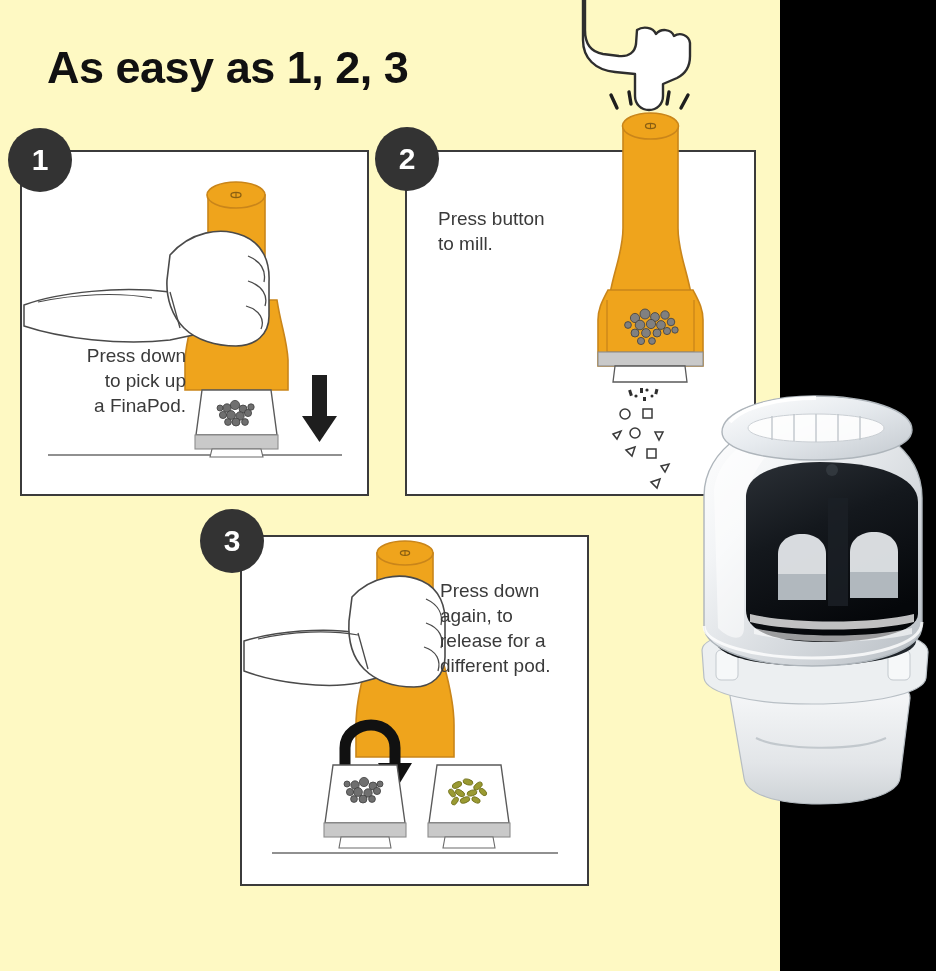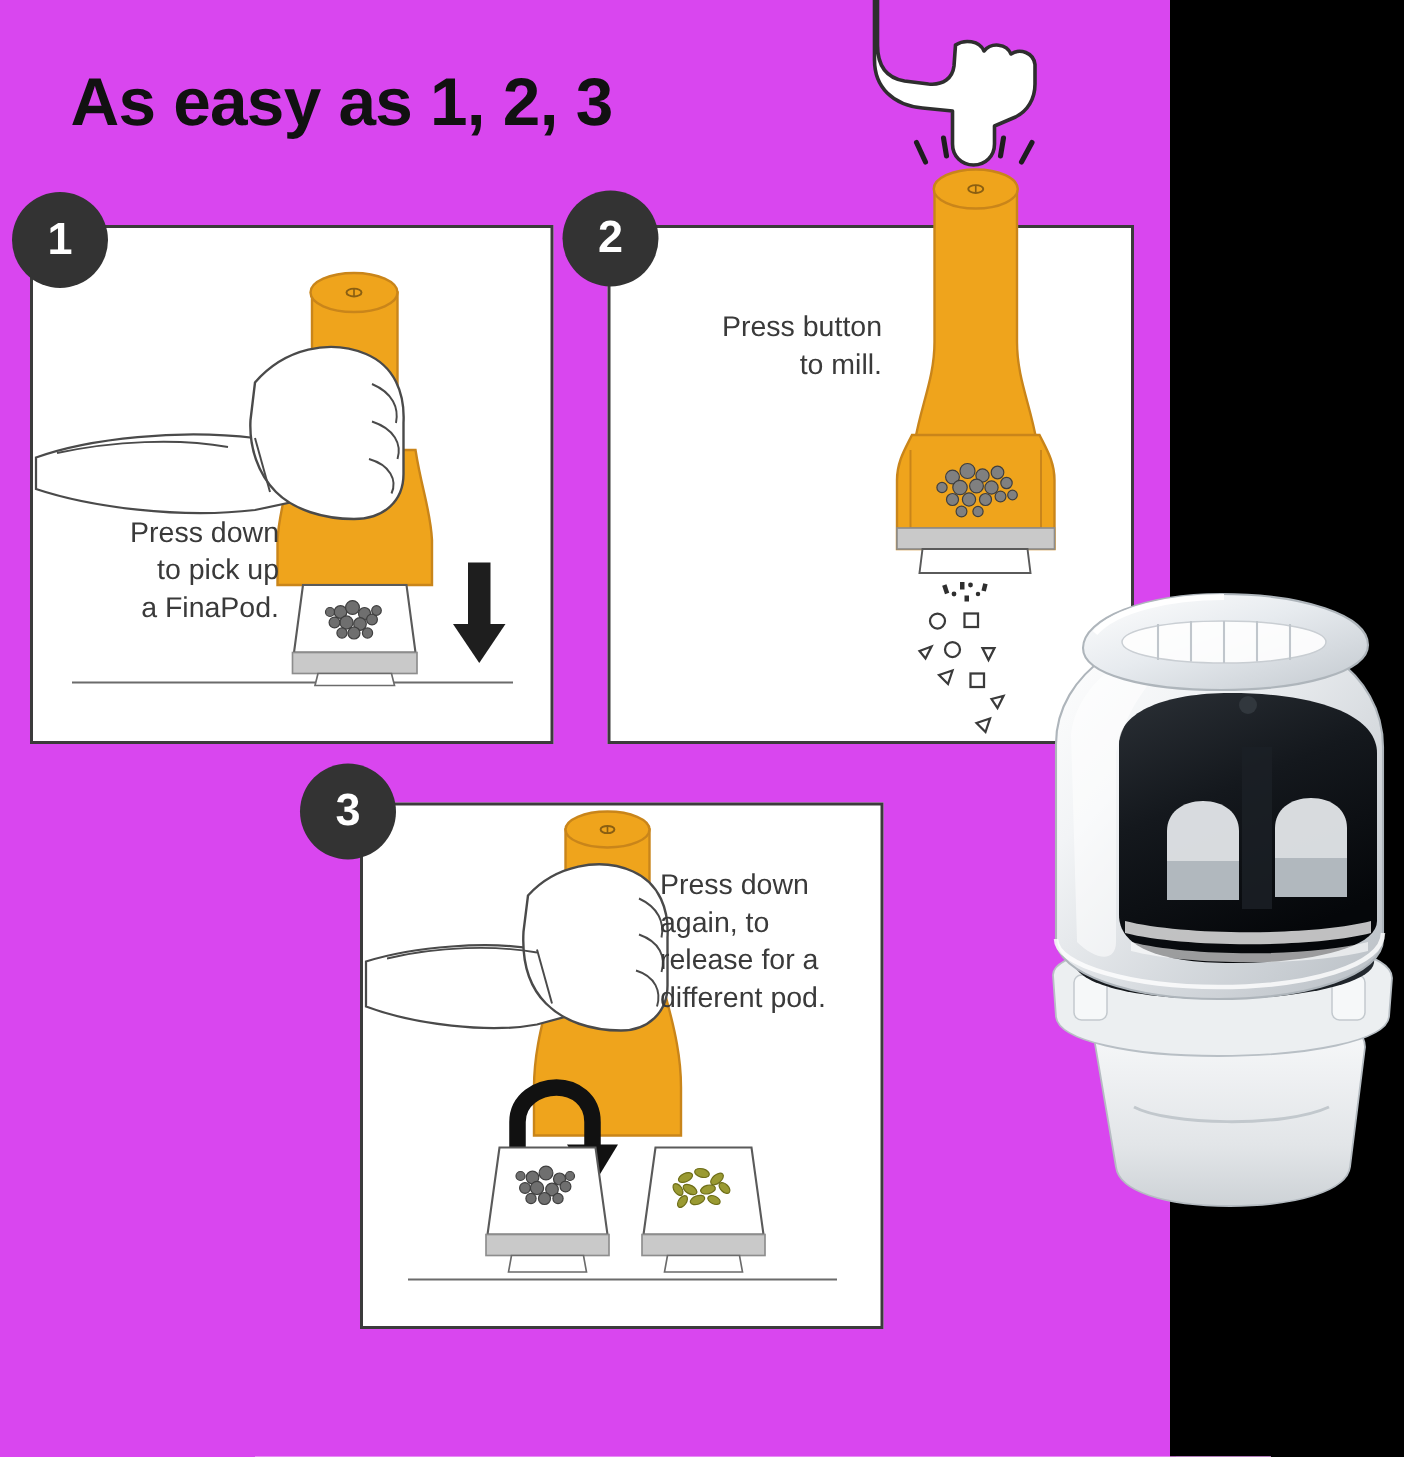--- a/index.html
+++ b/index.html
@@ -3,21 +3,21 @@
 <meta charset="utf-8">
 <style>
   * { margin:0; padding:0; box-sizing:border-box; }
   html, body { width:936px; height:971px; }
   body {
     font-family:"Liberation Sans", sans-serif;
     background:#ffffff;
     position:relative;
     overflow:hidden;
   }
-  #stage { position:absolute; inset:0; width:784px; height:971px; background:#d946ef;padding-left:26px; }
+  #stage { position:absolute; inset:0; width:784px; height:971px; background:#fef9c3;padding-left:26px; }
 
   
   .black-band {
     position:absolute; left:780px; top:0; width:156px; height:971px;
     background:#000000;
   }
 
   
   .headline {
     position:absolute; left:47px; top:42px;
@@ -48,21 +48,21 @@
   #badge2 { left:375px; top:127px; }
   #badge3 { left:200px; top:509px; }
 
   .caption {
     position:absolute; z-index:5;
     font-size:19px; line-height:25px; color:#3a3a3a;
     font-weight:500; white-space:pre-line;
     font-family:"Liberation Sans", sans-serif;
   }
   #cap1 { left:40px;  top:343px; width:146px; text-align:right; }
-  #cap2 { left:454px; top:206px; width:134px; text-align:right; }
+  #cap2 { left:438px; top:206px; width:134px; }
   #cap3 { left:440px; top:578px; width:160px; text-align:left; }
 
   .art { position:absolute; z-index:4; pointer-events:none; }
 
   
   .product-photo { position:absolute; left:660px; top:378px; width:300px; height:430px; z-index:7; }
 </style>
 </head>
 <body>
 

